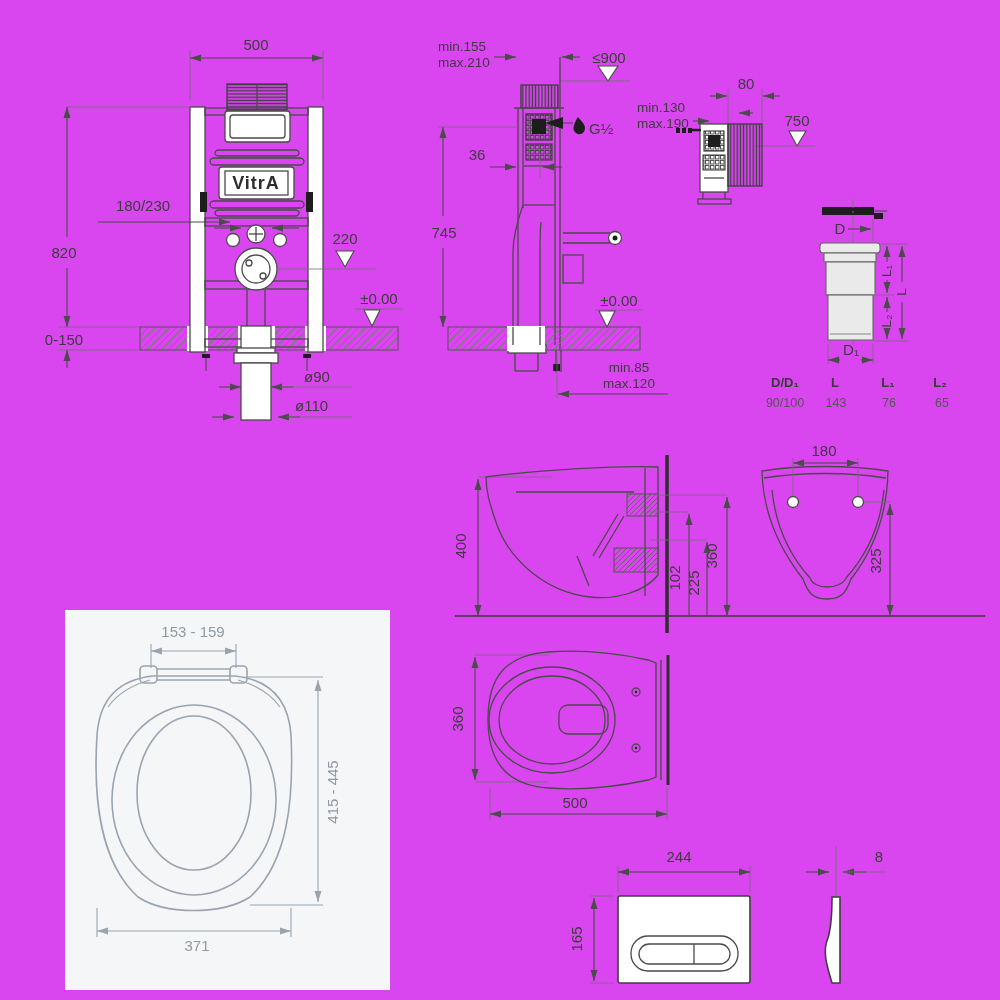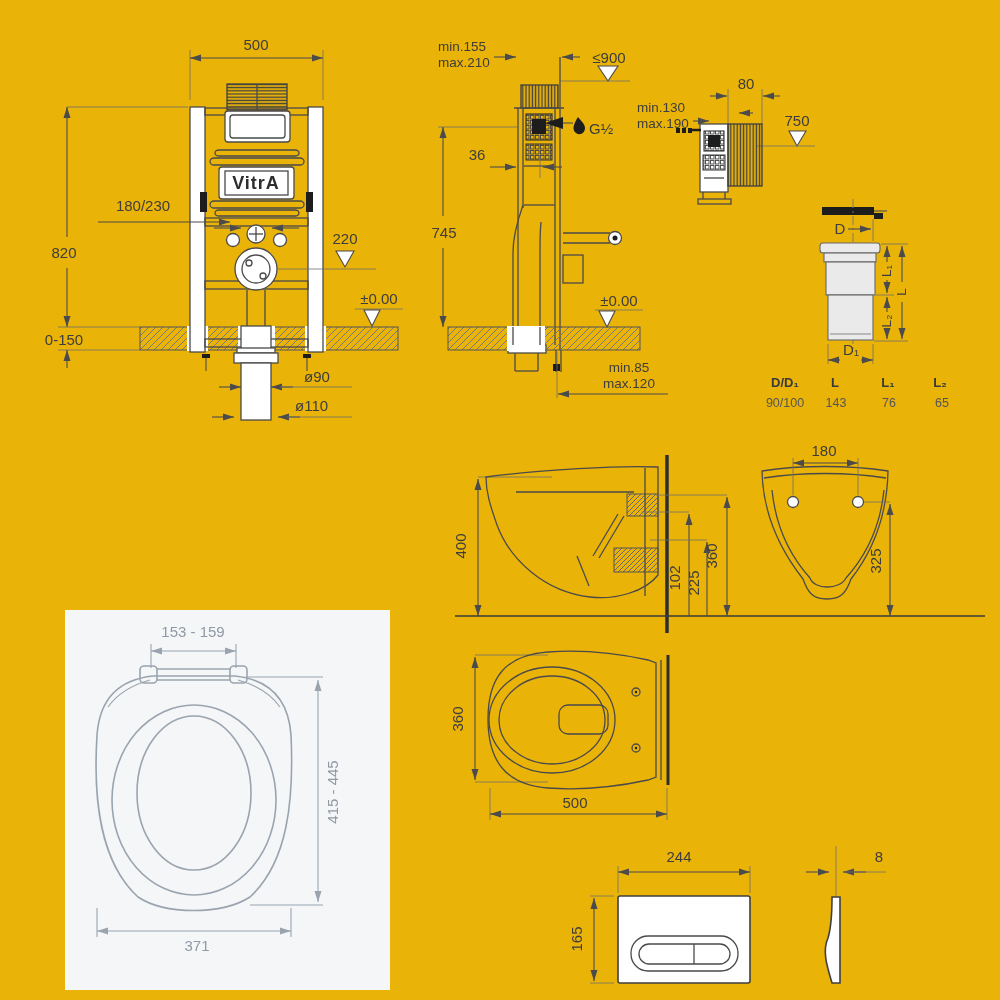--- a/index.html
+++ b/index.html
@@ -1,16 +1,16 @@
 <!DOCTYPE html>
 <html><head>
 <meta charset="utf-8">
 <style>
   html,body{margin:0;padding:0;background:#fff;}
-  .canvas{position:relative;width:1000px;height:1000px;background:#eab308;overflow:hidden;
+  .canvas{position:relative;width:1000px;height:1000px;background:#d946ef;overflow:hidden;
           font-family:"Liberation Sans","DejaVu Sans",sans-serif;}
   svg text{font-family:"Liberation Sans","DejaVu Sans",sans-serif;fill:#3d3d3d;}
   .t  {font-size:15px;}
   .ts {font-size:13.5px;}
   .tb {font-size:13px;font-weight:bold;fill:#3a3a3a;}
   .tv {font-size:12.5px;fill:#555;}
   .tg {font-size:15px;fill:#8f99a4;}
   .logo{font-size:18px;font-weight:bold;letter-spacing:1px;fill:#2e2e2e;}
   .ol {stroke:#4a4a4a;stroke-width:1.3;fill:none;}
   .olf{stroke:#4a4a4a;stroke-width:1.3;fill:#ffffff;}

